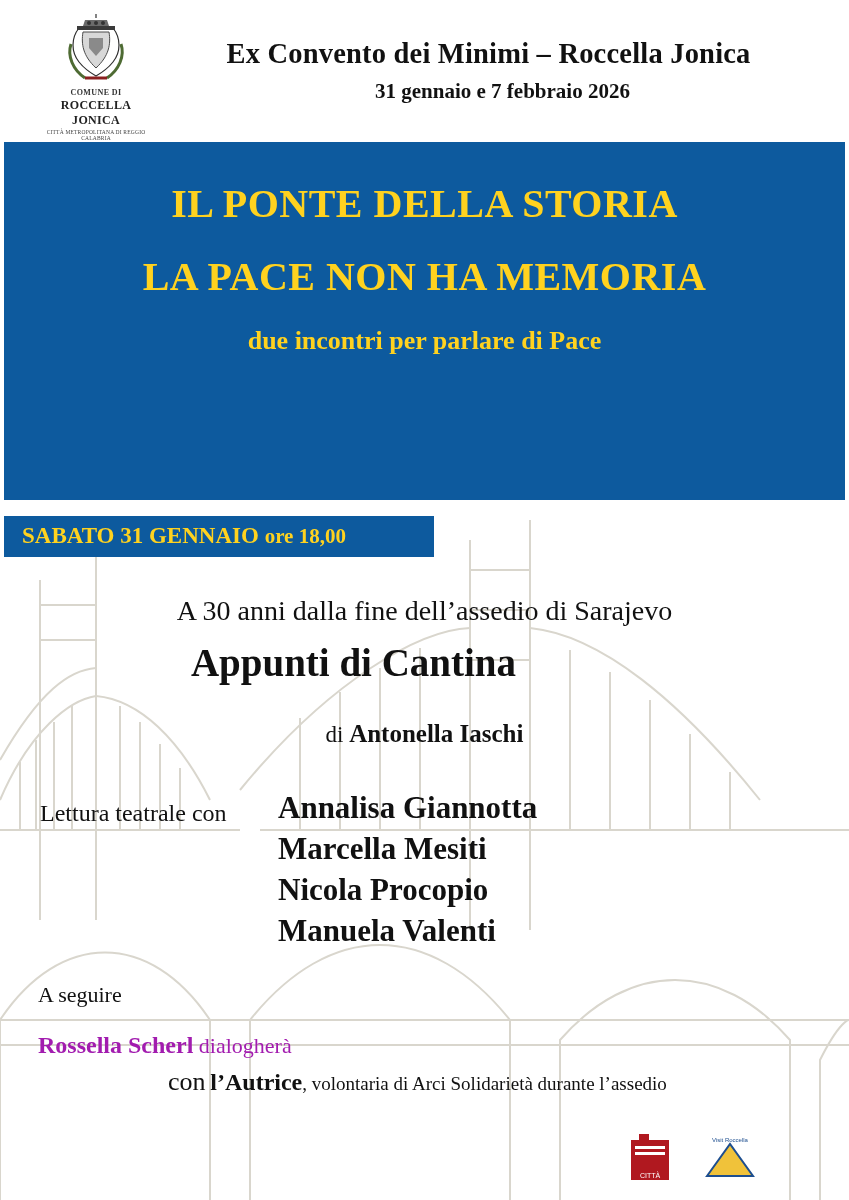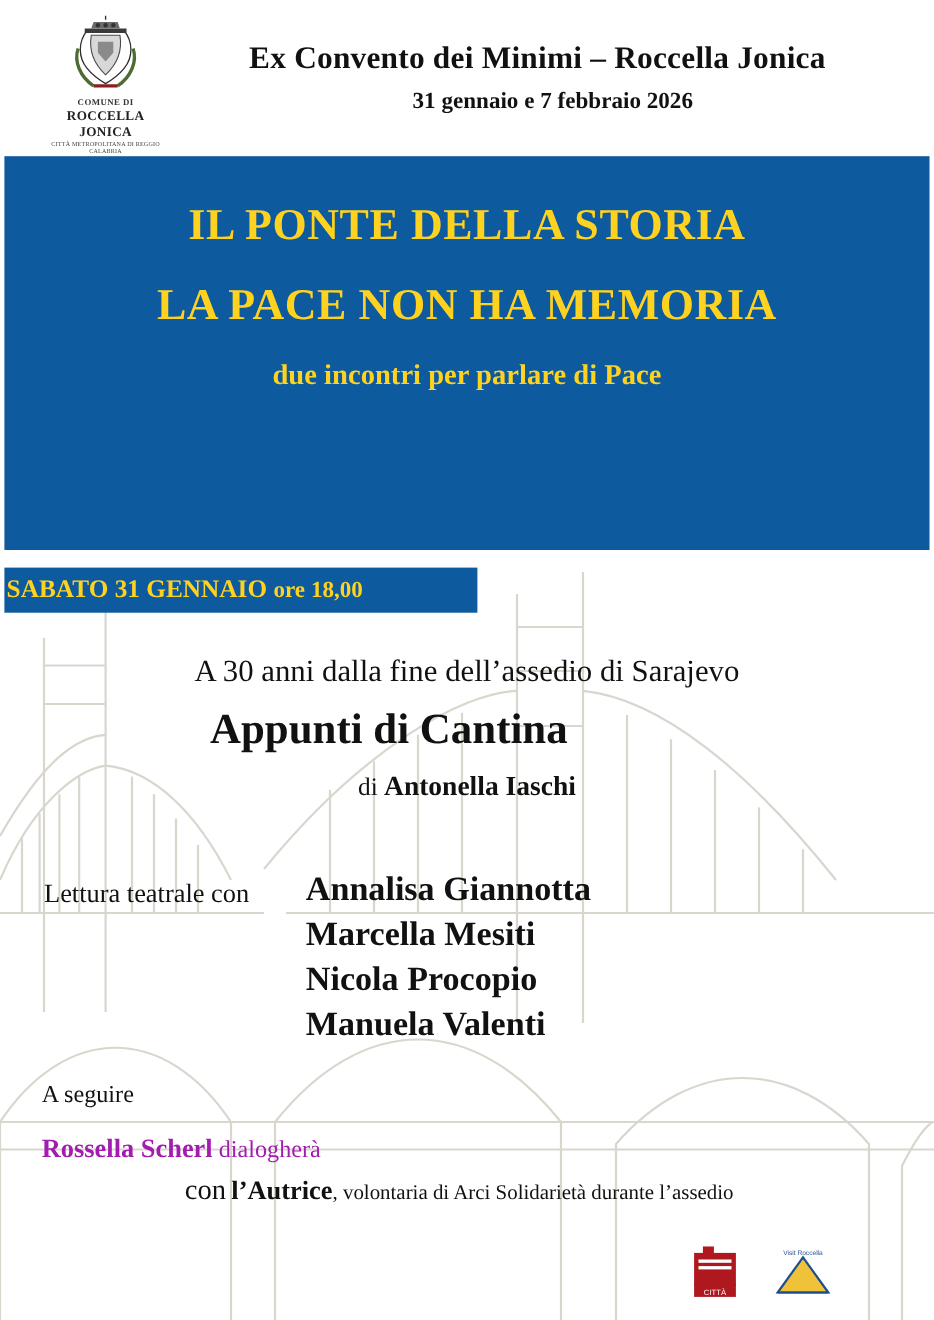--- a/index.html
+++ b/index.html
@@ -133,21 +133,21 @@
     height: 700px;
     opacity: 1;
     pointer-events: none;
   }
   .date-bar {
     position: absolute;
     left: 4px;
     top: 16px;
     background: #0d5a9e;
     color: #ffd21f;
-    padding: 7px 16px 8px 2px;
+    padding: 7px 16px 8px 18px;
     width: 430px;
     box-sizing: border-box;
     font-weight: bold;
     font-size: 23px;
     white-space: nowrap;
   }
   .date-bar .small {
     font-size: 21px;
   }
 
@@ -166,21 +166,21 @@
     top: 140px;
     left: 0;
     width: 707px;
     text-align: center;
     font-size: 39px;
     font-weight: bold;
     color: #111;
   }
   .sec-author {
     position: absolute;
-    top: 202px;
+    top: 220px;
     left: 0;
     width: 849px;
     text-align: center;
     font-size: 23px;
     color: #111;
   }
   .sec-author b { font-size: 25px; }
 
   .cast {
     position: absolute;

